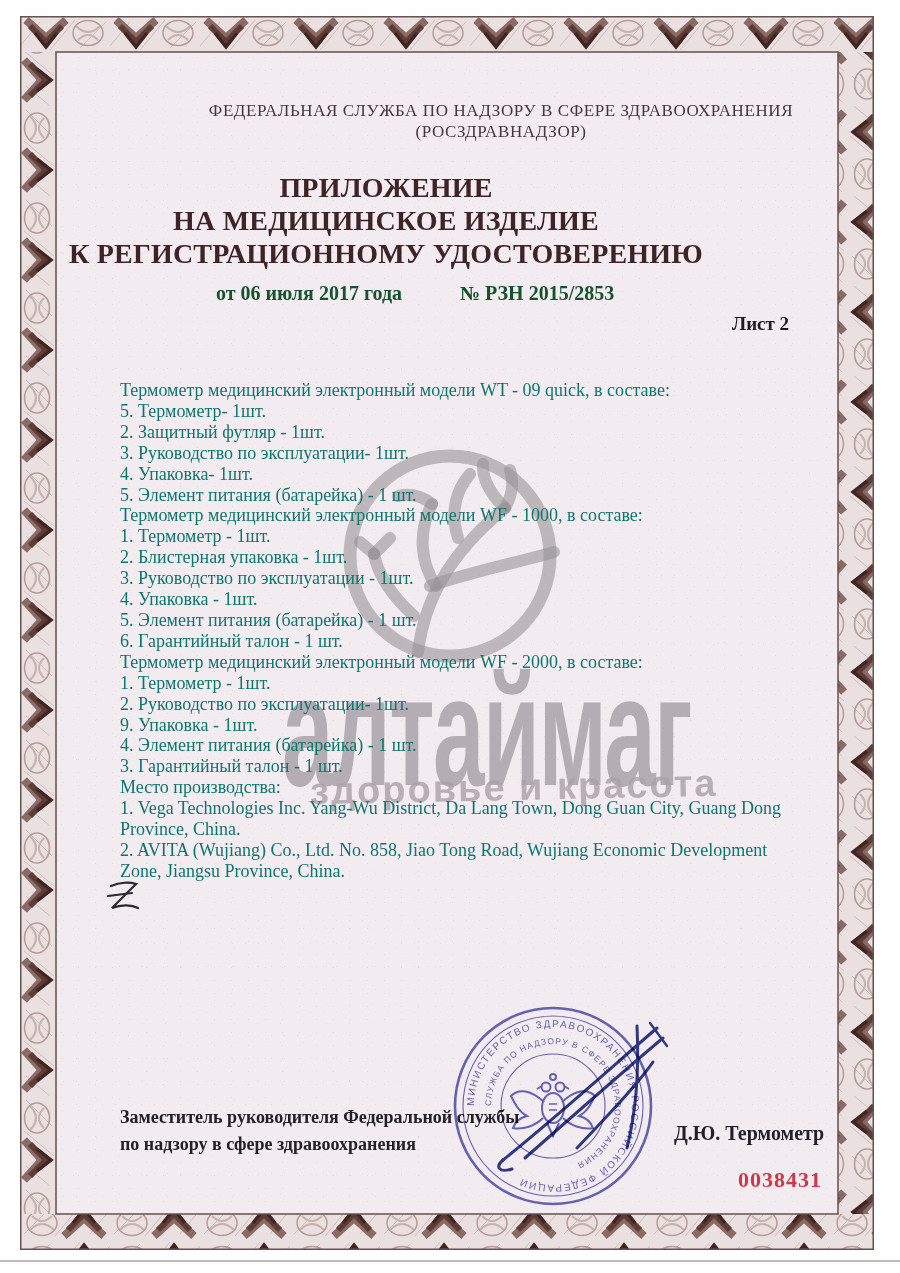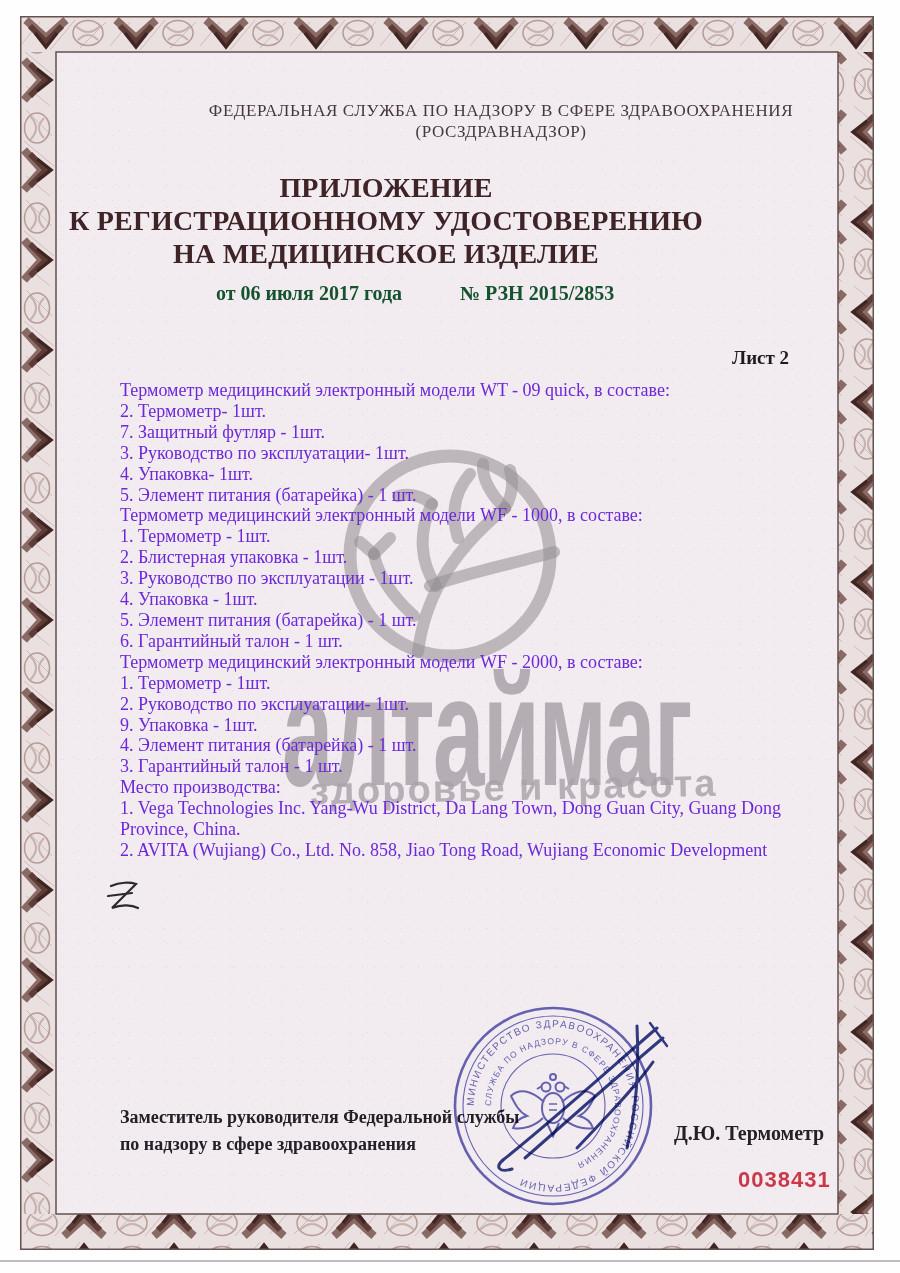--- a/index.html
+++ b/index.html
@@ -12,25 +12,25 @@
       radial-gradient(circle 2px at 30% 40%, #e5d8e3 30%, transparent 32%),
       radial-gradient(circle 2px at 75% 15%, #e9dde7 30%, transparent 32%),
       radial-gradient(circle 1.5px at 55% 75%, #e7dae4 30%, transparent 32%);
     background-size:17px 13px, 23px 19px, 13px 23px;}
 
   .abs{position:absolute;}
   .center{text-align:center;}
   .hdr{left:58px;top:100px;width:886px;font-size:17px;line-height:21px;color:#45383b;letter-spacing:.6px;}
   .title{left:58px;top:171px;width:656px;font-size:28px;line-height:33px;font-weight:bold;color:#3e2327;letter-spacing:.2px;}
   .dateline{font-size:20px;font-weight:bold;color:#14532d;white-space:nowrap;}
-  .sheet{left:732px;top:313px;font-size:19px;font-weight:bold;color:#1e1a22;margin-top:34px;}
-  .body-text{left:120px;top:380px;width:700px;font-size:18px;line-height:20.9px;color:#6d28d9;white-space:nowrap;z-index:3;}
+  .sheet{left:732px;top:313px;font-size:19px;font-weight:bold;color:#1e1a22;}
+  .body-text{left:120px;top:380px;width:700px;font-size:18px;line-height:20.9px;color:#0f766e;white-space:nowrap;z-index:3;}
   .sigblock{left:120px;top:1104px;font-size:18px;line-height:27px;font-weight:bold;color:#242028;z-index:3;}
   .signame{left:674px;top:1122px;font-size:20px;font-weight:bold;color:#242028;z-index:3;}
-  .serial{left:738px;top:1167px;font-family:Liberation Sans, sans-serif;font-weight:bold;
+  .serial{left:738px;top:1167px;font-family:Liberation Serif, serif;font-weight:bold;
     font-size:22px;letter-spacing:1px;color:#c9394a;z-index:3;}
 
   .wm-brand{left:282px;top:652px;font-family:"Liberation Sans",sans-serif;font-weight:bold;
     font-size:125px;line-height:125px;letter-spacing:-2px;color:#8f888e;opacity:.62;
     transform:scale(.74,1.25);transform-origin:left top;z-index:1;white-space:nowrap;}
   .wm-tagline{left:310px;top:766px;font-family:"Liberation Sans",sans-serif;font-weight:bold;
     font-size:38px;letter-spacing:2px;color:#a9a1a7;opacity:.8;transform:rotate(-1.2deg);
     z-index:1;white-space:nowrap;}
   .wm-logo{left:340px;top:446px;z-index:1;}
   .stamp{left:443px;top:1002px;z-index:4;mix-blend-mode:multiply;opacity:.88;}
@@ -98,52 +98,53 @@
   <div class="abs wm-brand">алтаймаг</div>
   <div class="abs wm-tagline">здоровье и красота</div>
 
   <div class="abs hdr center">
     <div>ФЕДЕРАЛЬНАЯ СЛУЖБА ПО НАДЗОРУ В СФЕРЕ ЗДРАВООХРАНЕНИЯ</div>
     <div>(РОСЗДРАВНАДЗОР)</div>
   </div>
 
   <div class="abs title center">
     <div>ПРИЛОЖЕНИЕ</div>
+    <div>НА МЕДИЦИНСКОЕ ИЗДЕЛИЕ</div>
     <div>К РЕГИСТРАЦИОННОМУ УДОСТОВЕРЕНИЮ</div>
-    <div>НА МЕДИЦИНСКОЕ ИЗДЕЛИЕ</div>
   </div>
 
   <span class="abs dateline" style="left:216px;top:282px">от  06 июля 2017 года</span>
   <span class="abs dateline" style="left:460px;top:282px">№  РЗН 2015/2853</span>
   <div class="abs sheet">Лист 2</div>
 
   <div class="abs body-text">
     <div>Термометр медицинский электронный модели WT - 09 quick, в составе:</div>
-    <div>2. Термометр- 1шт.</div>
-    <div>7. Защитный футляр - 1шт.</div>
+    <div>5. Термометр- 1шт.</div>
+    <div>2. Защитный футляр - 1шт.</div>
     <div>3. Руководство по эксплуатации- 1шт.</div>
     <div>4. Упаковка- 1шт.</div>
     <div>5. Элемент питания (батарейка) - 1 шт.</div>
     <div>Термометр медицинский электронный модели WF - 1000, в составе:</div>
     <div>1. Термометр - 1шт.</div>
     <div>2. Блистерная упаковка - 1шт.</div>
     <div>3. Руководство по эксплуатации - 1шт.</div>
     <div>4. Упаковка - 1шт.</div>
     <div>5. Элемент питания (батарейка) - 1 шт.</div>
     <div>6. Гарантийный талон - 1 шт.</div>
     <div>Термометр медицинский электронный модели WF - 2000, в составе:</div>
     <div>1. Термометр - 1шт.</div>
     <div>2. Руководство по эксплуатации- 1шт.</div>
     <div>9. Упаковка - 1шт.</div>
     <div>4. Элемент питания (батарейка) - 1 шт.</div>
     <div>3. Гарантийный талон - 1 шт.</div>
     <div>Место производства:</div>
     <div>1. Vega Technologies Inc. Yang-Wu District, Da Lang Town, Dong Guan City, Guang Dong</div>
     <div>Province, China.</div>
     <div>2. AVITA (Wujiang) Co., Ltd. No. 858, Jiao Tong Road, Wujiang Economic Development</div>
+    <div>Zone, Jiangsu Province, China.</div>
   </div>
 
   <svg class="abs paraph" width="42" height="40" viewBox="0 0 42 40">
     <g fill="none" stroke="#2a2a2e" stroke-width="2.2" stroke-linecap="round">
       <path d="M 8,7 C 17,3 27,3 33,5 L 9,29 C 19,25 29,26 35,29"></path>
       <path d="M 5,17 L 29,14"></path>
     </g>
   </svg>
 
   <div class="abs sigblock">

